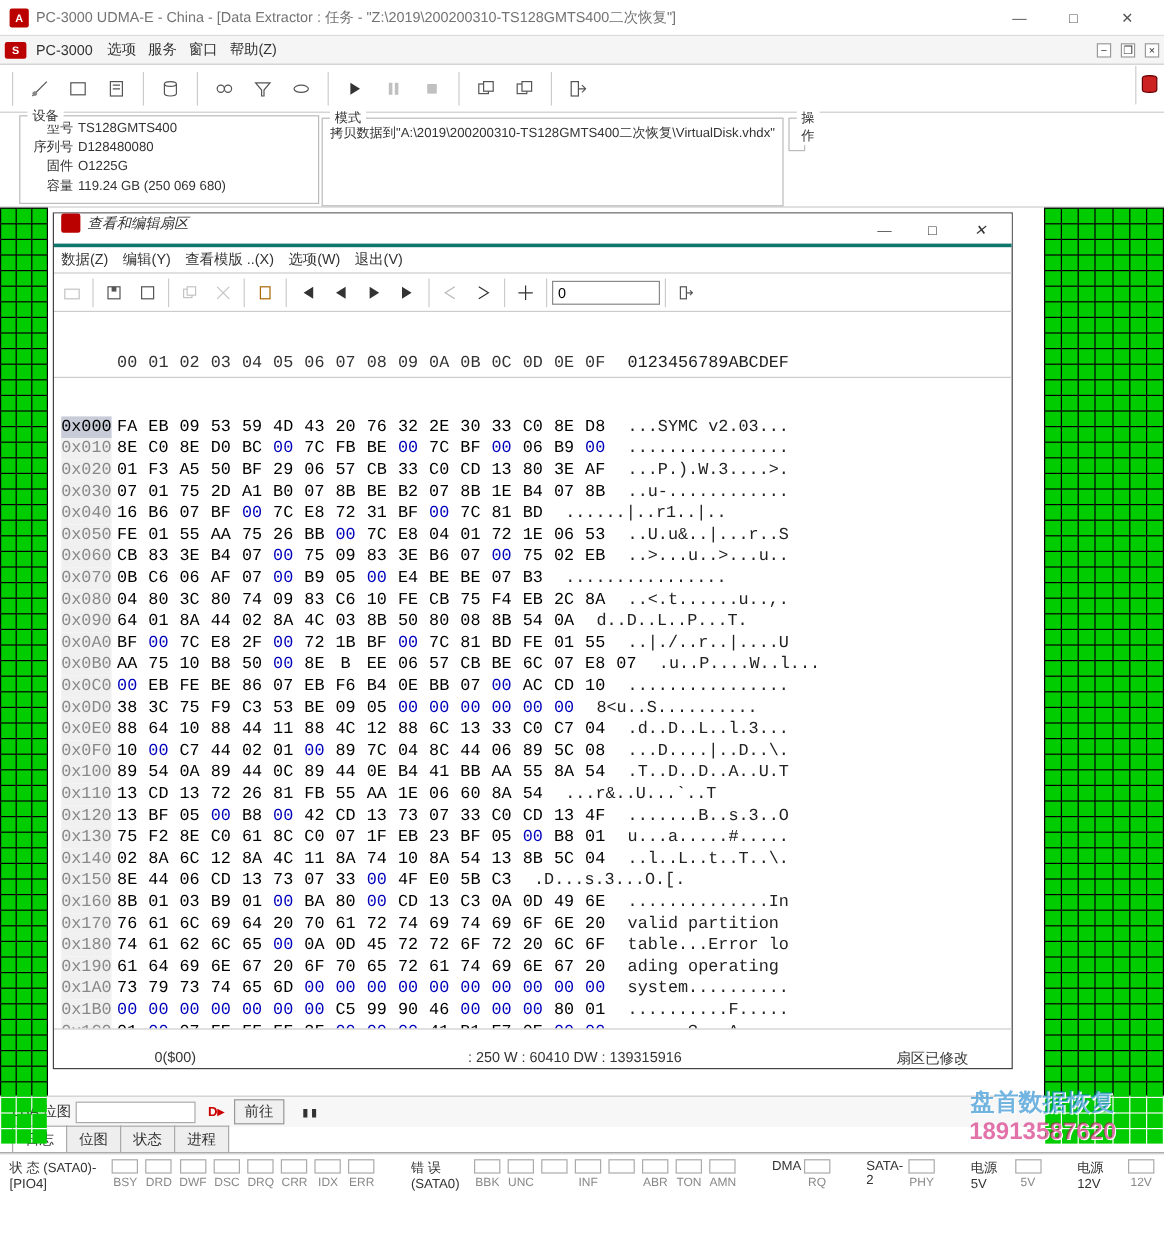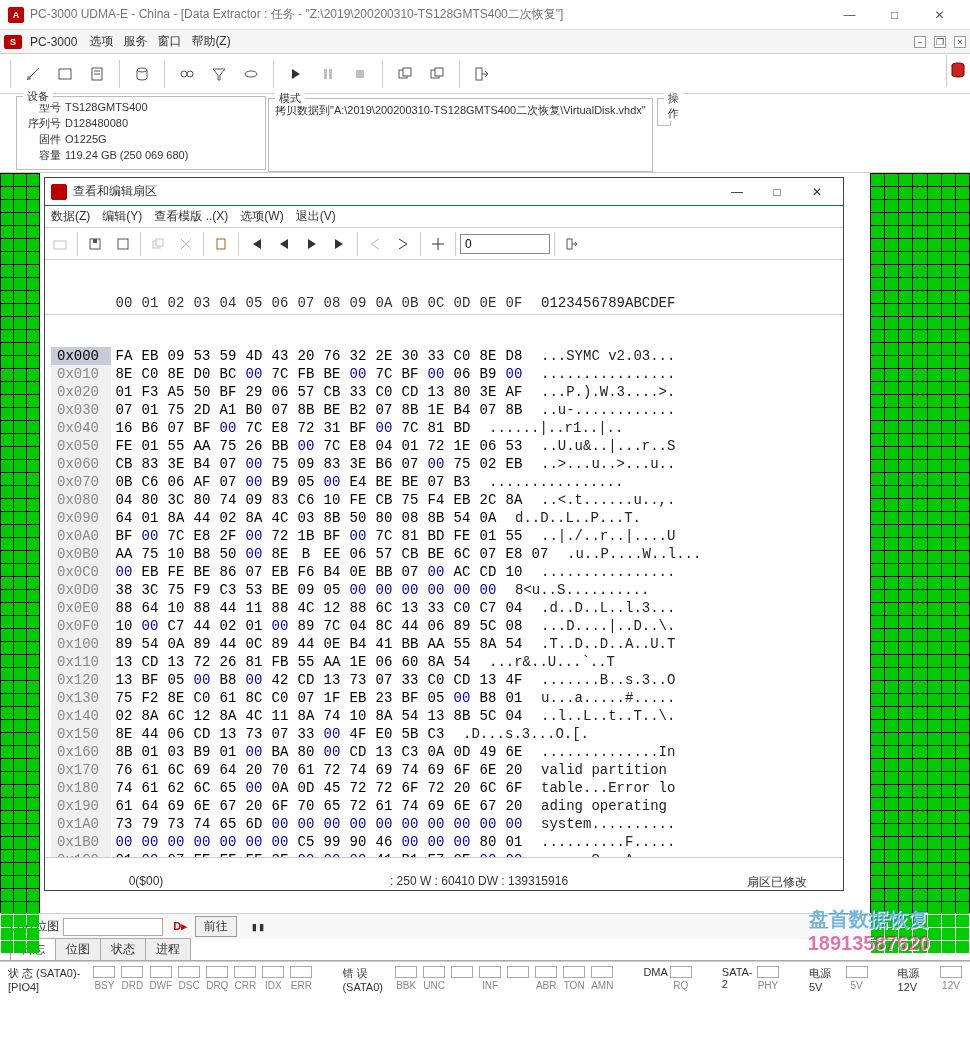--- a/index.html
+++ b/index.html
@@ -106,22 +106,22 @@
 .green-strip-right { width: 100px; grid-template-columns: repeat(7, 1fr); }
 .sub-window {
   position: absolute;
   top: 4px; left: 44px;
   width: 800px; height: 714px;
   background: #fff;
   border: 1px solid #444;
   display: flex; flex-direction: column;
 }
 .sub-titlebar {
-  height: 28px; display: flex; align-items: center;
-  padding: 0 6px; background: #fff; border-bottom: 1px solid #0f766e;
+  height: 28px; display: flex; 
+  padding: 0 6px; background: #fff; border-bottom: 3px solid #0f766e; font-style: italic;
 }
 .sub-titlebar .sub-icon {
   width: 16px; height: 16px; background: #b00;
   border-radius: 2px; margin-right: 6px;
 }
 .sub-titlebar .sub-title { flex: 1; font-size: 12px; }
 .sub-titlebar .swbtn {
   width: 40px; height: 28px;
   display: flex; justify-content: center; align-items: center;
   cursor: pointer;
@@ -146,21 +146,21 @@
   font-family: Consolas, "Courier New", monospace;
   font-size: 14px;
   white-space: pre;
 }
 .hex-header {
   padding: 3px 6px;
   border-bottom: 1px solid #ccc;
 }
 .hex-body { padding: 0 6px; line-height: 18px; }
 .hex-row { display: block; }
-.addr { color: #888; display: inline-block; width: 60px; text-align: center; padding-right: 6px; background: #f0f0f0; }
+.addr { color: #888; display: inline-block; width: 42px; text-align: right; padding-right: 6px; background: #f0f0f0; }
 .addr.sel { background: #c8ccd8; color:#000; }
 .bt { display: inline-block; width: 26px; text-align: center; }
 .bg { color: #00b; }
 .bb { color: #000; }
 .ascii { display:inline-block; margin-left: 14px; color:#222; }
 .sub-status {
   height: 22px; border-top: 1px solid #ccc;
   display:flex; align-items:flex-start; padding: 16px 6px; font-size: 12px;
 }
 .sub-status .cell1 { width: 190px; text-align:center; }

